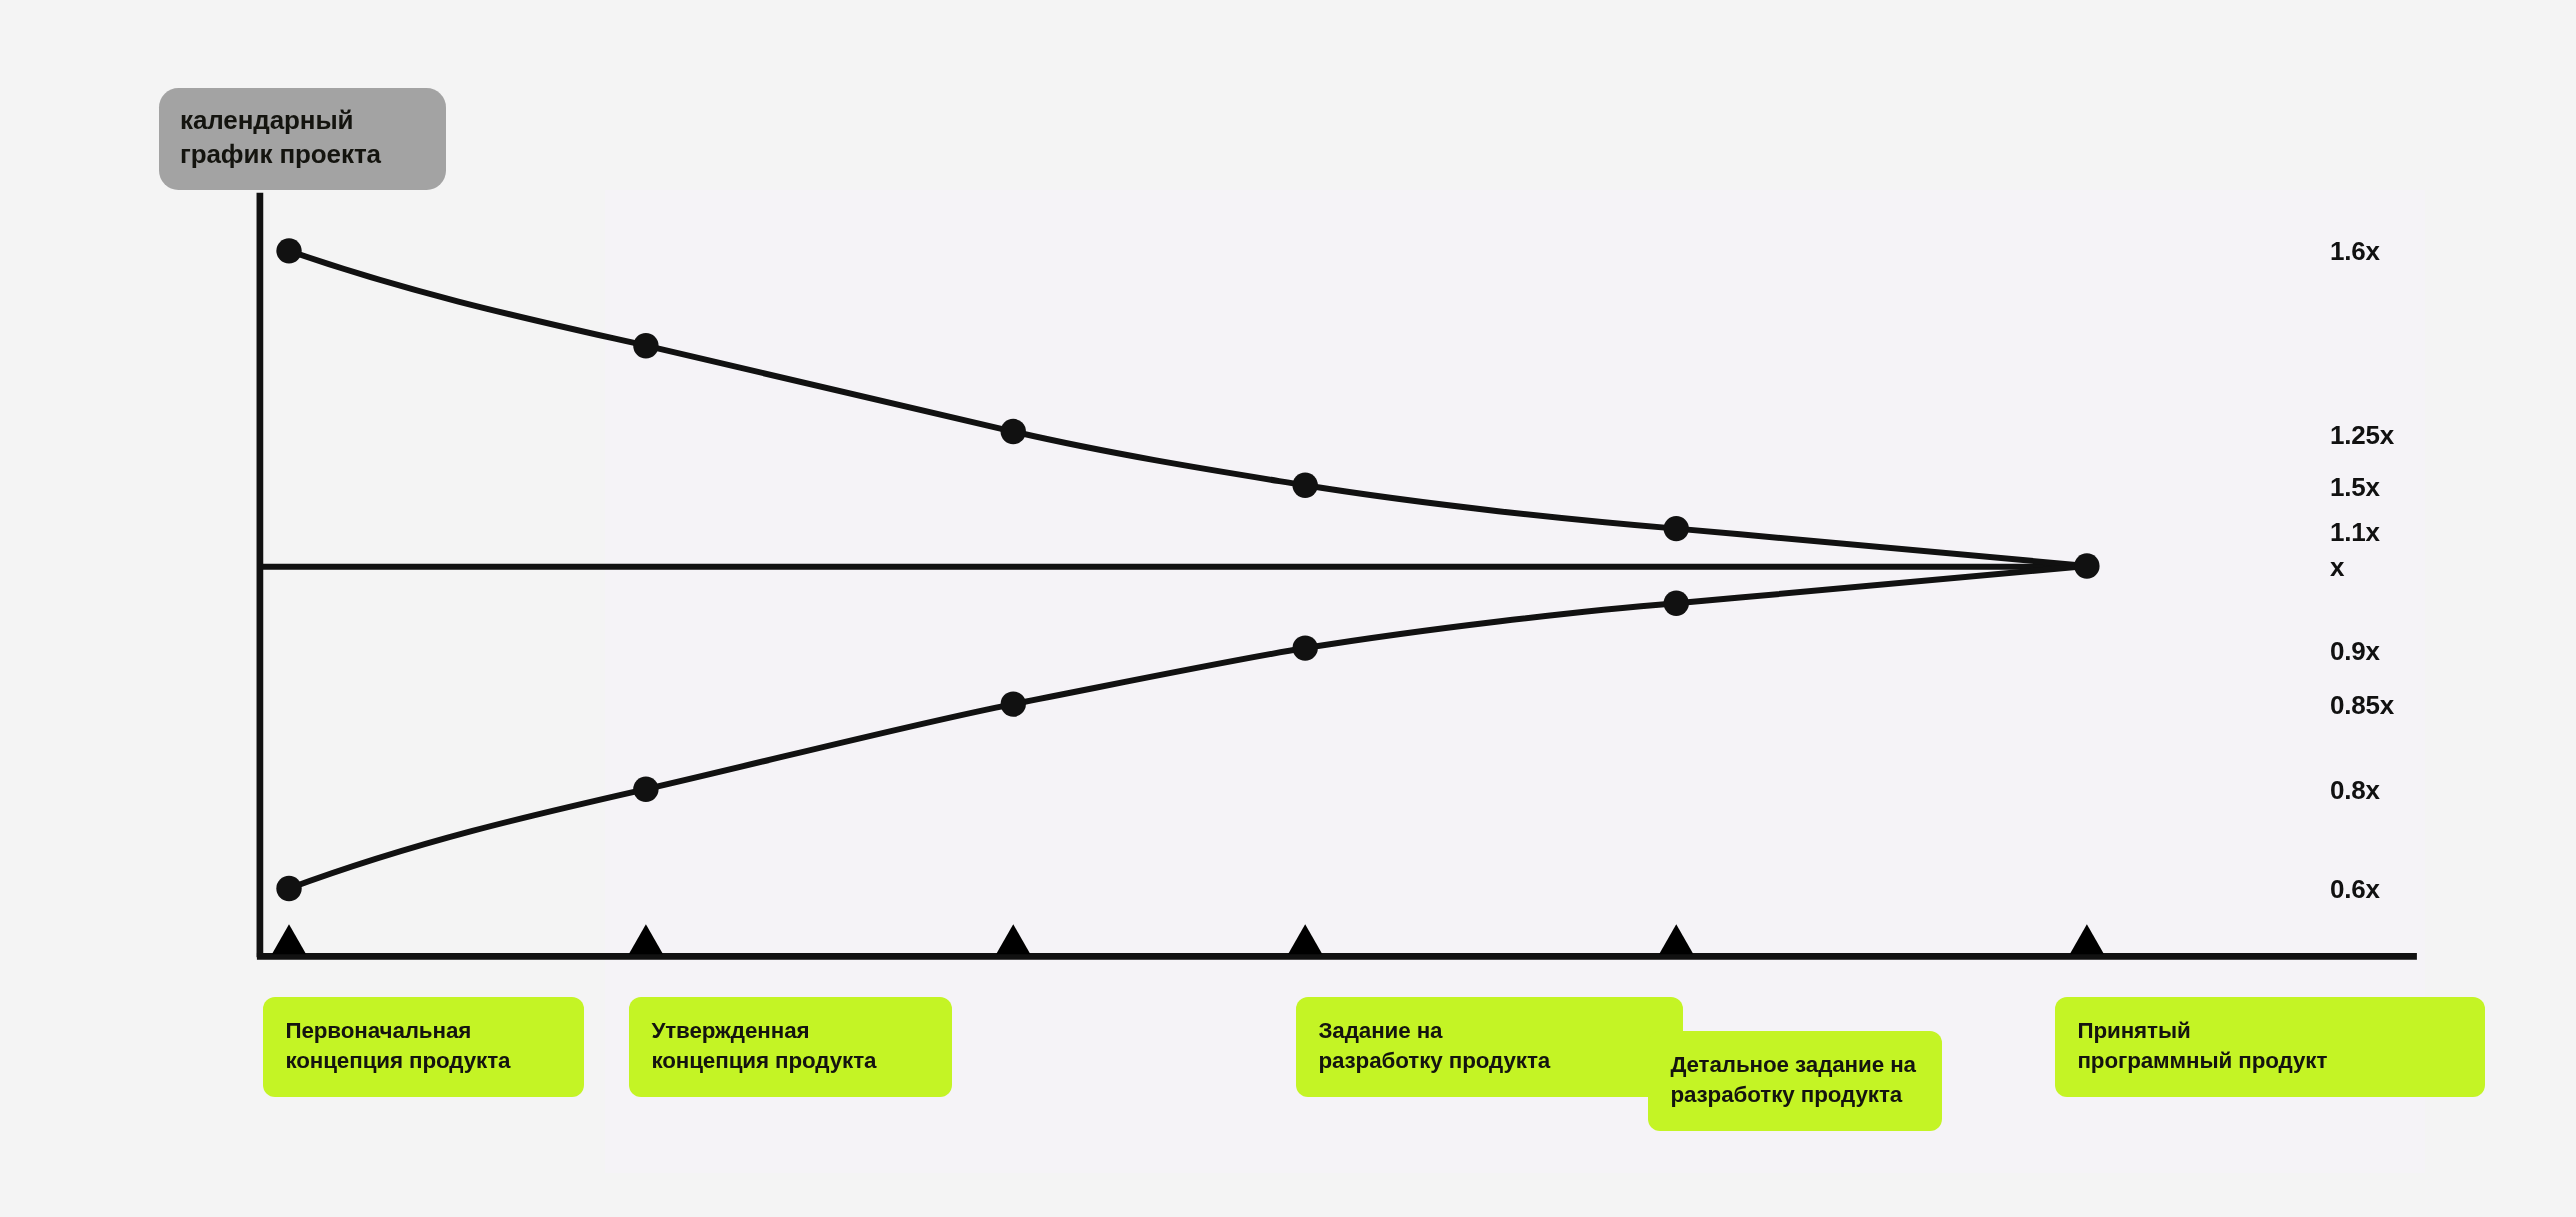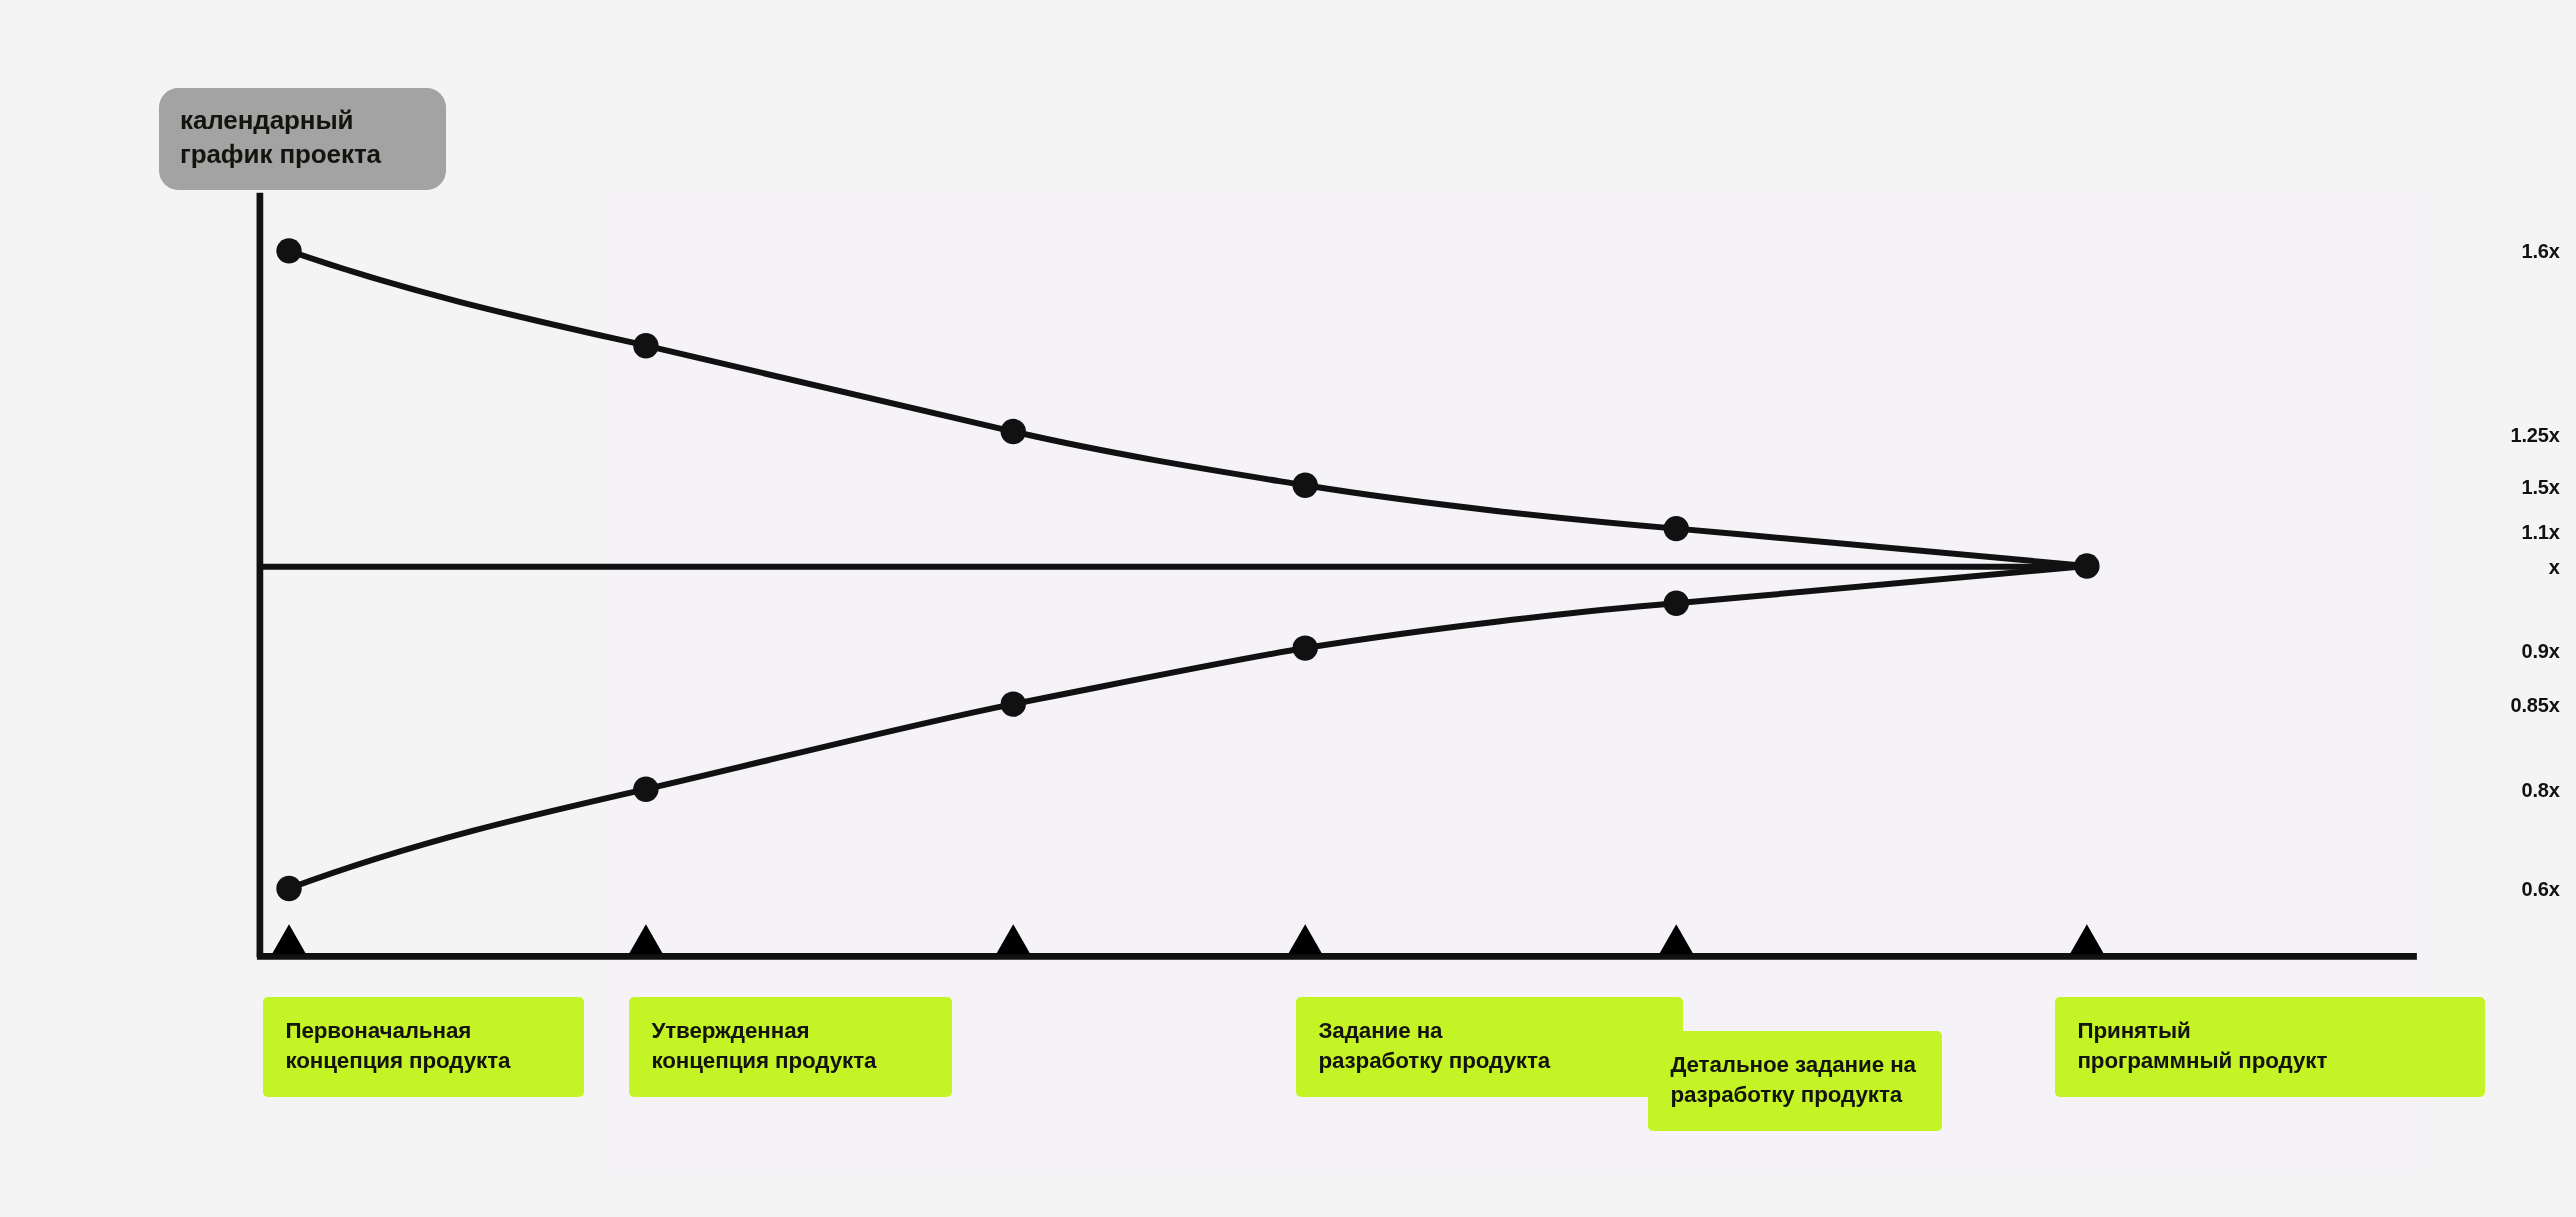--- a/index.html
+++ b/index.html
@@ -57,37 +57,36 @@
     line-height: 1.28;
     letter-spacing: -0.1px;
   }
   #title-badge .ln { display: block; }
 
   
   .ytick {
     position: absolute;
     right: 0;
     width: 246px;
-    text-align: right;
     padding-right: 16.4px;
     box-sizing: border-box;
     color: #111111;
-    font-size: 20px;
+    font-size: 26px;
     font-weight: bold;
     letter-spacing: -0.2px;
     transform: translateY(-50%);
     white-space: nowrap;
   }
 
   
   .chip {
     position: absolute;
     box-sizing: border-box;
     background: #c4f425;
-    border-radius: 5px;
+    border-radius: 12px;
     color: #14140f;
     font-size: 22.4px;
     font-weight: bold;
     line-height: 1.32;
     letter-spacing: -0.1px;
     padding: 19.4px 21px 21px 22.4px;
     display: flex;
     flex-direction: column;
     justify-content: center;
   }

